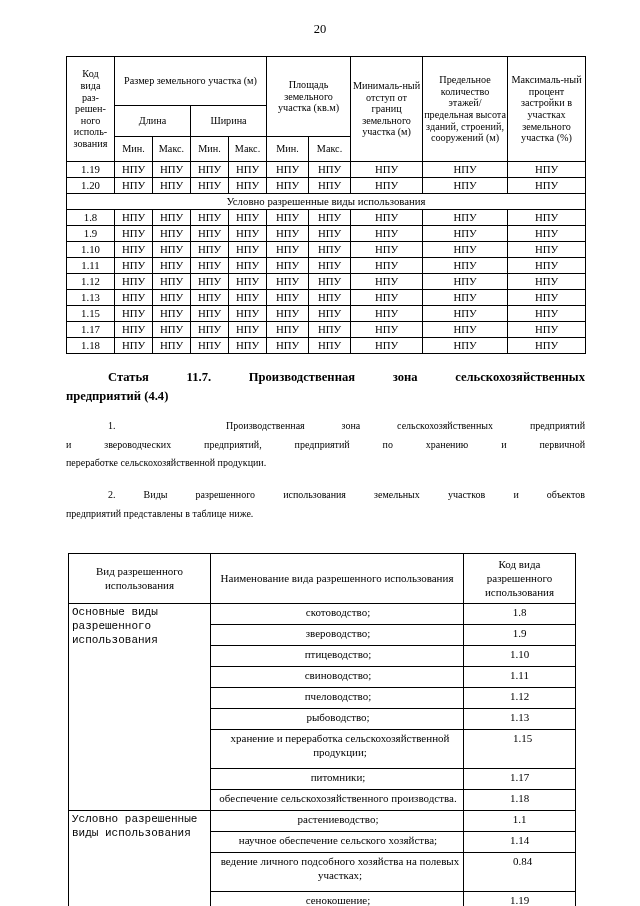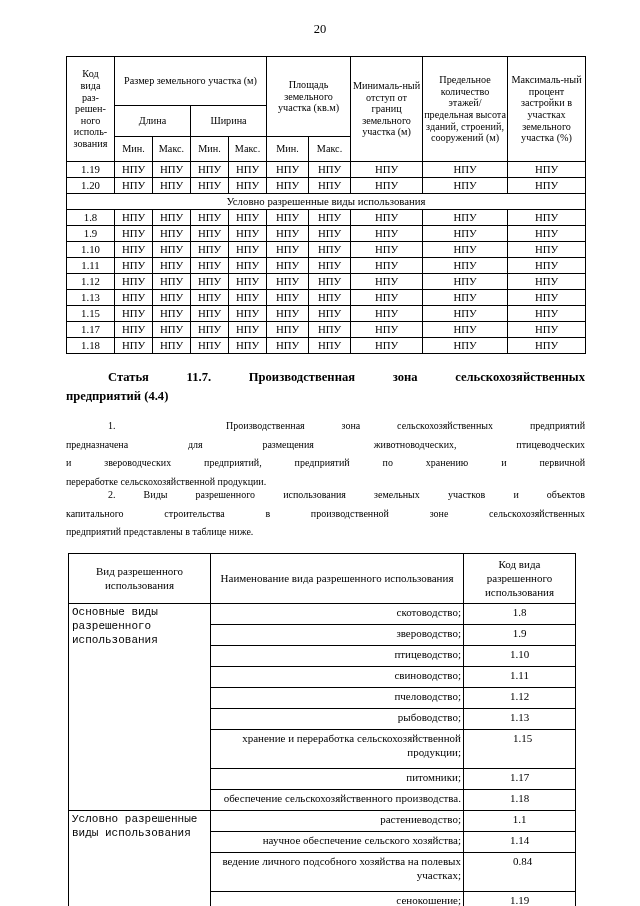--- a/index.html
+++ b/index.html
@@ -136,21 +136,21 @@
     text-align: center;
     padding: 3px 2px;
   }
   .t2 .c1 {
     text-align: left;
     padding: 1px 1px 1px 3px;
     vertical-align: top;
     font-family: Liberation Mono, monospace;
   }
   .t2 .c2 {
-    text-align: right;
+    text-align: center;
     padding: 1px 2px 1px 4px;
     vertical-align: top;
   }
   .t2 .c3 {
     text-align: center;
     vertical-align: top;
     padding: 1px 2px;
   }
   .t2 .rowh {
     height: 18px;
@@ -352,28 +352,26 @@
     </table>
   </div>
 
   <div class="article-head">
     <span class="jline">Статья  11.7.  Производственная  зона  сельскохозяйственных</span>
     <span class="lastline">предприятий (4.4)</span>
   </div>
 
   <div class="para" id="para1">
     <span class="jline"><span class="ind"></span><span>1.</span>&nbsp;&nbsp;&nbsp;<span>Производственная  зона  сельскохозяйственных  предприятий</span></span>
-    <span class="jline">предназначена  для  размещения  животноводческих,  птицеводческих</span>
     <span class="jline">и  звероводческих  предприятий,  предприятий  по  хранению  и  первичной</span>
     <span class="lastline">переработке сельскохозяйственной продукции.</span>
   </div>
 
   <div class="para" id="para2">
     <span class="jline"><span class="ind"></span><span>2.</span>&nbsp;<span>Виды  разрешенного  использования  земельных  участков  и  объектов</span></span>
-    <span class="jline">капитального  строительства  в  производственной  зоне  сельскохозяйственных</span>
     <span class="lastline">предприятий представлены в таблице ниже.</span>
   </div>
 
   <div class="tbl2-wrap">
     <table class="doc t2">
       <colgroup>
         <col style="width:142px">
         <col style="width:253px">
         <col style="width:112px">
       </colgroup>

